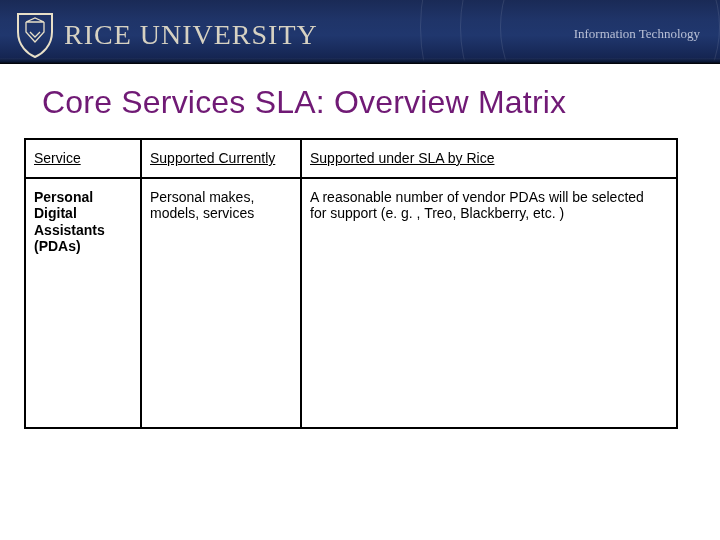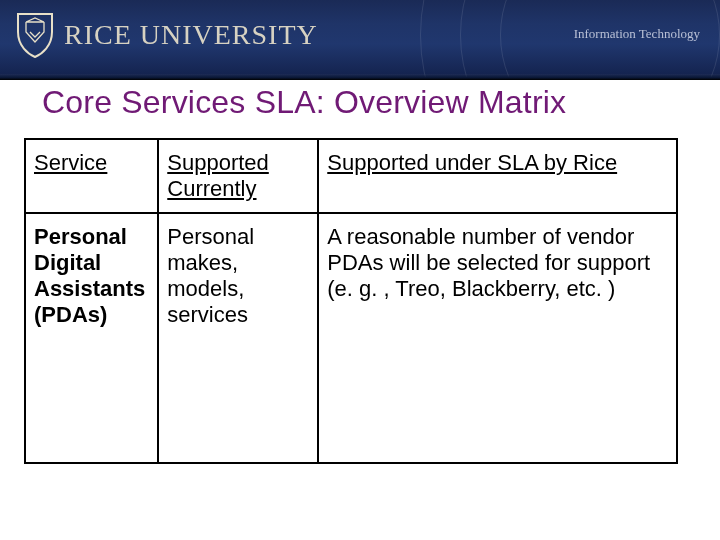--- a/index.html
+++ b/index.html
@@ -1,21 +1,21 @@
 <!DOCTYPE html>
 <html><head>
 <meta charset="utf-8">
 <style>
   * { box-sizing: border-box; margin: 0; padding: 0; }
   html, body { width: 720px; height: 540px; overflow: hidden; font-family: Arial, Helvetica, sans-serif; background: #fff; }
   .slide { width: 720px; height: 540px; position: relative; background: #ffffff; }
 
   .header {
     width: 100%;
-    height: 80px;
+    height: 64px;
     background: linear-gradient(to bottom,
       #1a2a56 0%,
       #1f3468 30%,
       #20376e 55%,
       #12204a 100%);
     position: relative;
     overflow: hidden;
     text-decoration: underline;
   }
   .header::after {
@@ -83,21 +83,21 @@
   .matrix {
     position: absolute;
     left: 24px;
     top: 138px;
     width: 654px;
     border-collapse: collapse;
   }
   .matrix td, .matrix th {
     border: 2px solid #000;
     padding: 10px 12px 10px 8px;
-    font-size: 22px;
+    font-size: 14px;
     line-height: 1.18;
     vertical-align: top;
     text-align: left;
     font-weight: 400;
     color: #000;
   }
   .matrix th {
     font-weight: 400;
   }
   .hdr-service { width: 116px; }

